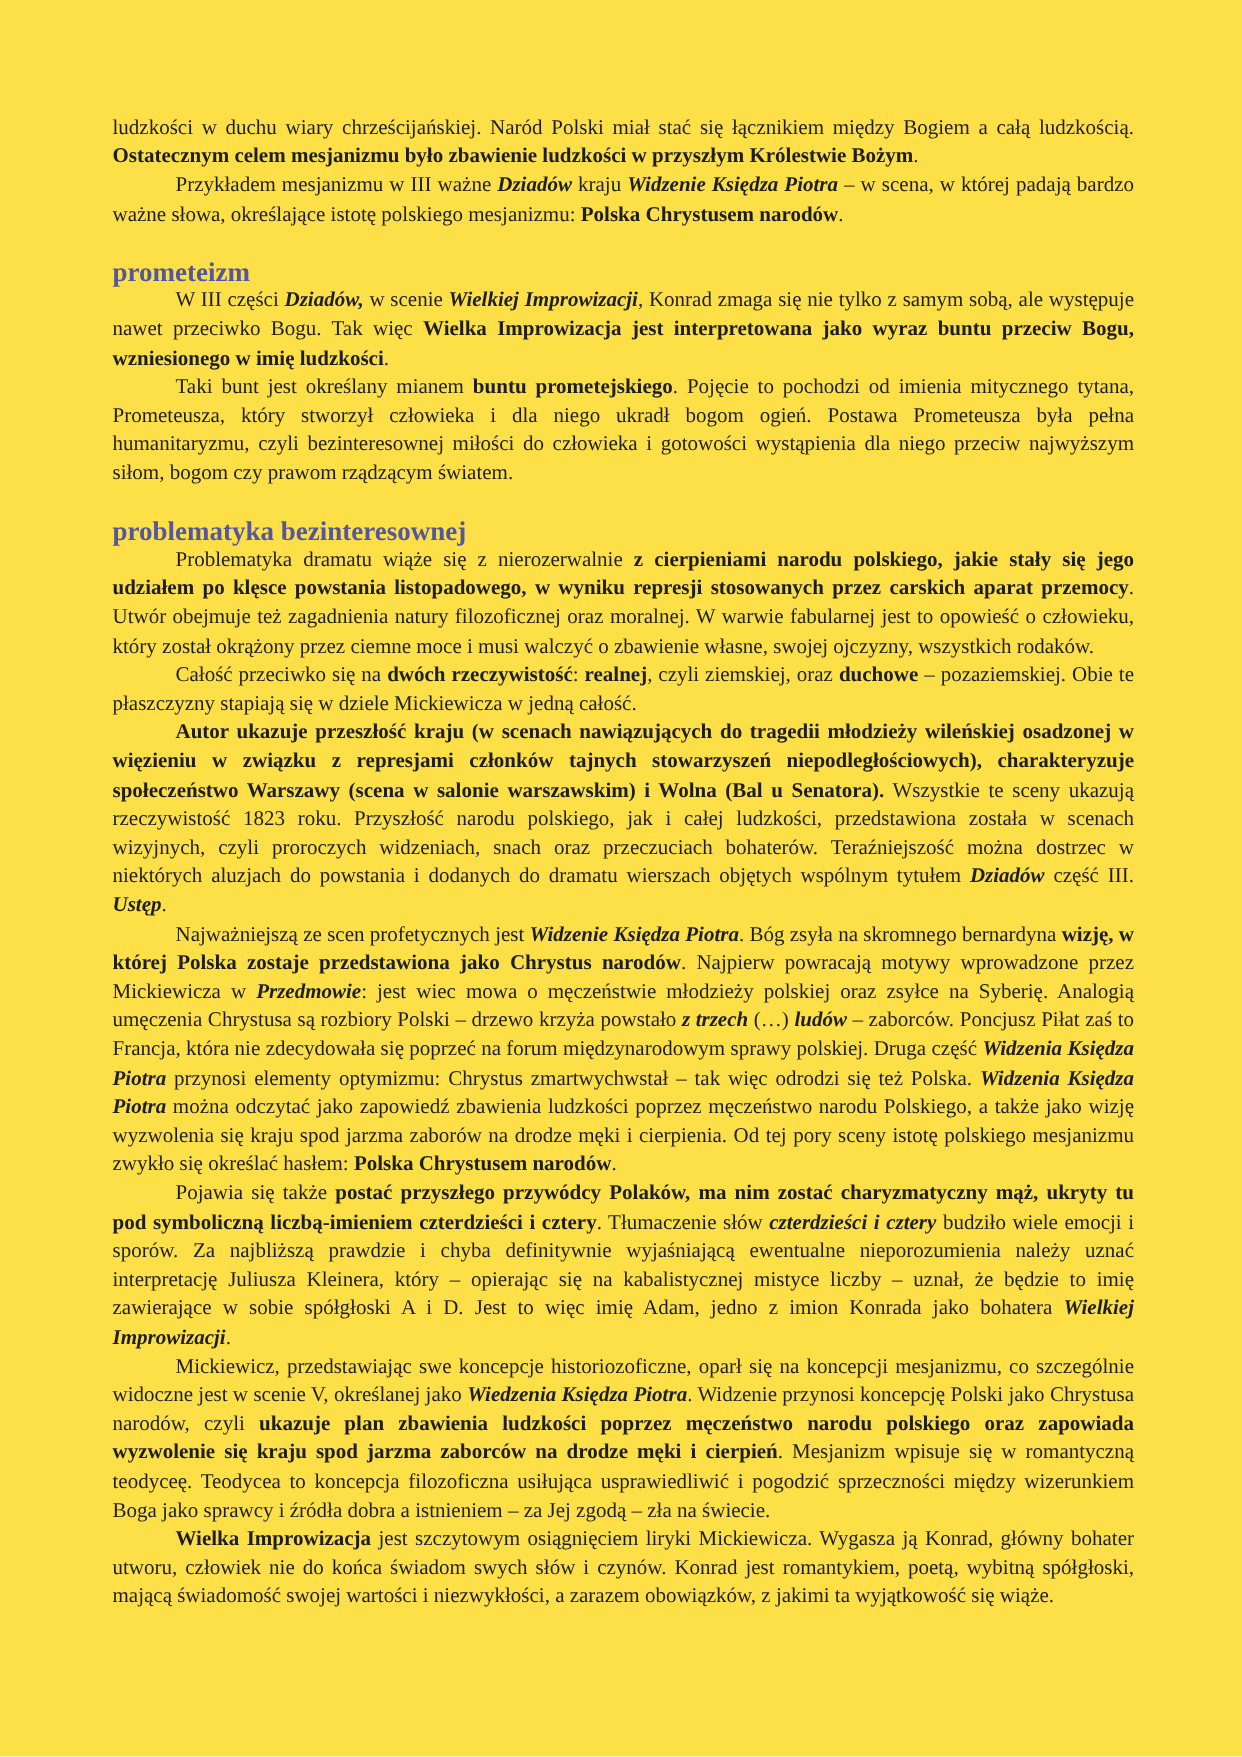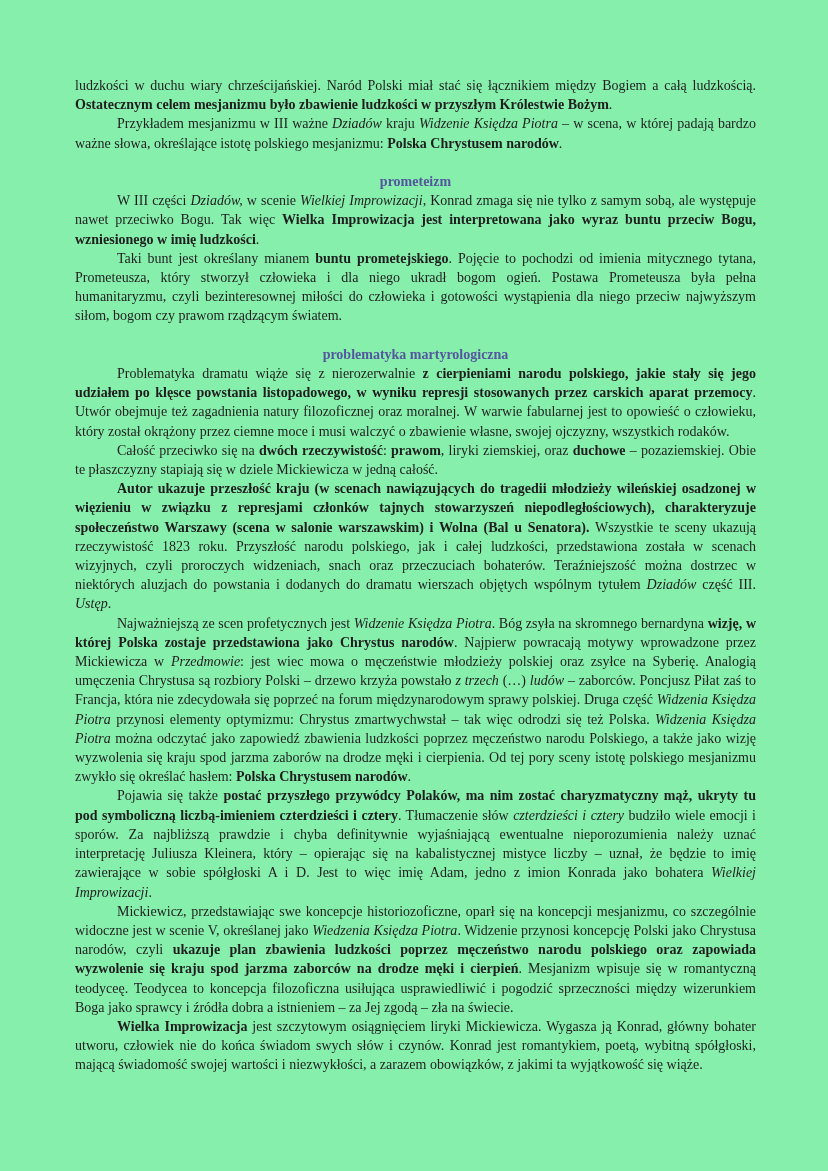--- a/index.html
+++ b/index.html
@@ -4,21 +4,21 @@
 <style>
   html, body {
     margin: 0;
     padding: 0;
     background: #ffffff;
   }
   .page {
     position: relative;
     width: 828px;
     height: 1171px;
-    background: #86efac;
+    background: #fde047;
     overflow: hidden;
     font-family: "Liberation Serif", "DejaVu Serif", serif;
   }
   .doc-body {
     position: absolute;
     left: 75px;
     top: 76px;
     width: 681px;
     color: #1e1e1e;
     font-size: 14px;
@@ -26,42 +26,42 @@
   }
   .para {
     margin: 0;
     text-align: justify;
   }
   .para.indent {
     text-indent: 42px;
   }
   .heading {
     margin: 19.2px 0 0 0;
-    font-size: 14px;
+    font-size: 18px;
     line-height: 19.2px;
-    text-align: center;
+    text-align: left;
     font-weight: bold;
     color: #54569e;
   }
   .run-b  { font-weight: bold; }
-  .run-i  { font-style: italic; }
+  .run-i  { font-style: italic; font-weight: bold; }
   .run-bi { font-weight: bold; }
 </style>
 </head>
 <body>
 
 <div class="page">
   <div class="doc-body">
       <p class="para"><span>ludzkości w duchu wiary chrześcijańskiej. Naród Polski miał stać się łącznikiem między Bogiem a całą ludzkością. </span><span class="run-b">Ostatecznym celem mesjanizmu było zbawienie ludzkości w przyszłym Królestwie Bożym</span><span>.</span></p>
       <p class="para indent"><span>Przykładem mesjanizmu w III ważne </span><span class="run-i">Dziadów</span><span> kraju </span><span class="run-i">Widzenie Księdza Piotra</span><span> – w scena, w której padają bardzo ważne słowa, określające istotę polskiego mesjanizmu: </span><span class="run-bi">Polska Chrystusem narodów</span><span>.</span></p>
       <h2 class="heading">prometeizm</h2>
       <p class="para indent"><span>W III części </span><span class="run-i">Dziadów,</span><span> w scenie </span><span class="run-i">Wielkiej Improwizacji</span><span>, Konrad zmaga się nie tylko z samym sobą, ale występuje nawet przeciwko Bogu. Tak więc </span><span class="run-bi">Wielka Improwizacja</span><span class="run-b"> jest interpretowana jako wyraz buntu przeciw Bogu, wzniesionego w imię ludzkości</span><span>.</span></p>
       <p class="para indent"><span>Taki bunt jest określany mianem </span><span class="run-b">buntu prometejskiego</span><span>. Pojęcie to pochodzi od imienia mitycznego tytana, Prometeusza, który stworzył człowieka i dla niego ukradł bogom ogień. Postawa Prometeusza była pełna humanitaryzmu, czyli bezinteresownej miłości do człowieka i gotowości wystąpienia dla niego przeciw najwyższym siłom, bogom czy prawom rządzącym światem.</span></p>
-      <h2 class="heading">problematyka martyrologiczna</h2>
+      <h2 class="heading">problematyka bezinteresownej</h2>
       <p class="para indent"><span>Problematyka dramatu wiąże się z nierozerwalnie </span><span class="run-b">z cierpieniami narodu polskiego, jakie stały się jego udziałem po klęsce powstania listopadowego, w wyniku represji stosowanych przez carskich aparat przemocy</span><span>. Utwór obejmuje też zagadnienia natury filozoficznej oraz moralnej. W warwie fabularnej jest to opowieść o człowieku, który został okrążony przez ciemne moce i musi walczyć o zbawienie własne, swojej ojczyzny, wszystkich rodaków.</span></p>
-      <p class="para indent"><span>Całość przeciwko się na </span><span class="run-b">dwóch rzeczywistość</span><span>: </span><span class="run-b">prawom</span><span>, liryki ziemskiej, oraz </span><span class="run-b">duchowe</span><span> – pozaziemskiej. Obie te płaszczyzny stapiają się w dziele Mickiewicza w jedną całość.</span></p>
+      <p class="para indent"><span>Całość przeciwko się na </span><span class="run-b">dwóch rzeczywistość</span><span>: </span><span class="run-b">realnej</span><span>, czyli ziemskiej, oraz </span><span class="run-b">duchowe</span><span> – pozaziemskiej. Obie te płaszczyzny stapiają się w dziele Mickiewicza w jedną całość.</span></p>
       <p class="para indent"><span class="run-b">Autor ukazuje przeszłość kraju (w scenach nawiązujących do tragedii młodzieży wileńskiej osadzonej w więzieniu w związku z represjami członków tajnych stowarzyszeń niepodległościowych), charakteryzuje społeczeństwo Warszawy (scena w salonie warszawskim) i Wolna (</span><span class="run-bi">Bal u Senatora</span><span class="run-b">).</span><span> Wszystkie te sceny ukazują rzeczywistość 1823 roku. Przyszłość narodu polskiego, jak i całej ludzkości, przedstawiona została w scenach wizyjnych, czyli proroczych widzeniach, snach oraz przeczuciach bohaterów. Teraźniejszość można dostrzec w niektórych aluzjach do powstania i dodanych do dramatu wierszach objętych wspólnym tytułem </span><span class="run-i">Dziadów</span><span> część III. </span><span class="run-i">Ustęp</span><span>.</span></p>
       <p class="para indent"><span>Najważniejszą ze scen profetycznych jest </span><span class="run-i">Widzenie Księdza Piotra</span><span>. Bóg zsyła na skromnego bernardyna </span><span class="run-b">wizję, w której Polska zostaje przedstawiona jako Chrystus narodów</span><span>. Najpierw powracają motywy wprowadzone przez Mickiewicza w </span><span class="run-i">Przedmowie</span><span>: jest wiec mowa o męczeństwie młodzieży polskiej oraz zsyłce na Syberię. Analogią umęczenia Chrystusa są rozbiory Polski – drzewo krzyża powstało </span><span class="run-i">z trzech</span><span> (…) </span><span class="run-i">ludów</span><span> – zaborców. Poncjusz Piłat zaś to Francja, która nie zdecydowała się poprzeć na forum międzynarodowym sprawy polskiej. Druga część </span><span class="run-i">Widzenia Księdza Piotra</span><span> przynosi elementy optymizmu: Chrystus zmartwychwstał – tak więc odrodzi się też Polska. </span><span class="run-i">Widzenia Księdza Piotra</span><span> można odczytać jako zapowiedź zbawienia ludzkości poprzez męczeństwo narodu Polskiego, a także jako wizję wyzwolenia się kraju spod jarzma zaborów na drodze męki i cierpienia. Od tej pory sceny istotę polskiego mesjanizmu zwykło się określać hasłem: </span><span class="run-bi">Polska Chrystusem narodów</span><span>.</span></p>
       <p class="para indent"><span>Pojawia się także </span><span class="run-b">postać przyszłego przywódcy Polaków, ma nim zostać charyzmatyczny mąż, ukryty tu pod symboliczną liczbą-imieniem </span><span class="run-bi">czterdzieści i cztery</span><span>. Tłumaczenie słów </span><span class="run-i">czterdzieści i cztery</span><span> budziło wiele emocji i sporów. Za najbliższą prawdzie i chyba definitywnie wyjaśniającą ewentualne nieporozumienia należy uznać interpretację Juliusza Kleinera, który – opierając się na kabalistycznej mistyce liczby – uznał, że będzie to imię zawierające w sobie spółgłoski A i D. Jest to więc imię Adam, jedno z imion Konrada jako bohatera </span><span class="run-i">Wielkiej Improwizacji</span><span>.</span></p>
       <p class="para indent"><span>Mickiewicz, przedstawiając swe koncepcje historiozoficzne, oparł się na koncepcji mesjanizmu, co szczególnie widoczne jest w scenie V, określanej jako </span><span class="run-i">Wiedzenia Księdza Piotra</span><span>. Widzenie przynosi koncepcję Polski jako Chrystusa narodów, czyli </span><span class="run-b">ukazuje plan zbawienia ludzkości poprzez męczeństwo narodu polskiego oraz zapowiada wyzwolenie się kraju spod jarzma zaborców na drodze męki i cierpień</span><span>. Mesjanizm wpisuje się w romantyczną teodyceę. Teodycea to koncepcja filozoficzna usiłująca usprawiedliwić i pogodzić sprzeczności między wizerunkiem Boga jako sprawcy i źródła dobra a istnieniem – za Jej zgodą – zła na świecie.</span></p>
       <p class="para indent"><span class="run-bi">Wielka Improwizacja</span><span> jest szczytowym osiągnięciem liryki Mickiewicza. Wygasza ją Konrad, główny bohater utworu, człowiek nie do końca świadom swych słów i czynów. Konrad jest romantykiem, poetą, wybitną spółgłoski, mającą świadomość swojej wartości i niezwykłości, a zarazem obowiązków, z jakimi ta wyjątkowość się wiąże.</span></p>
     </div>
 </div>
 
 </body></html>

